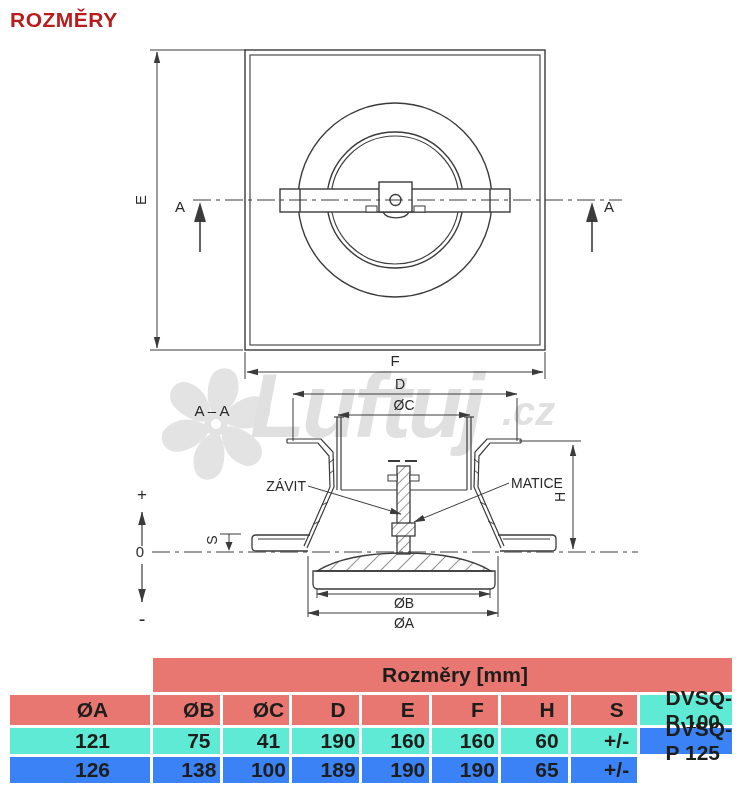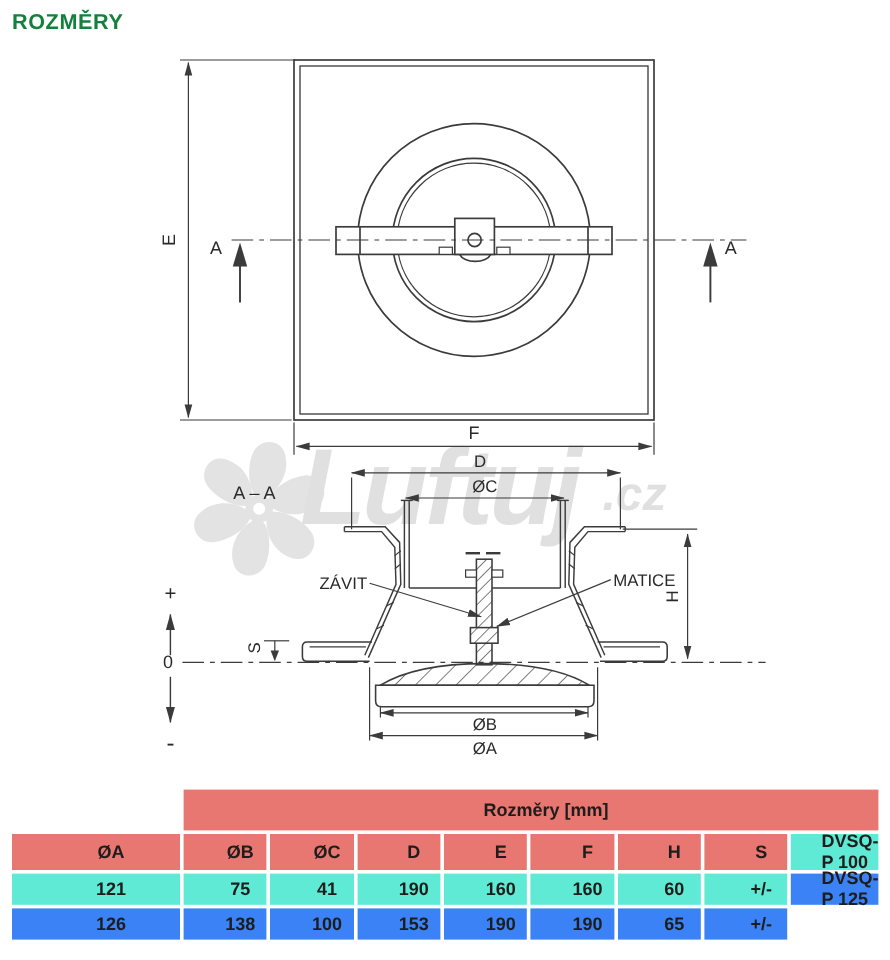--- a/index.html
+++ b/index.html
@@ -1,26 +1,26 @@
 <!DOCTYPE html>
 <html><head>
 <meta charset="utf-8">
 <style>
   html,body{margin:0;padding:0;background:#ffffff;}
   .page{position:relative;width:742px;height:800px;background:#fff;overflow:hidden;
         font-family:"Liberation Sans",sans-serif;}
-  .heading{position:absolute;left:10px;top:8px;font-size:18px;font-weight:bold;
-           color:#15803d;letter-spacing:.5px;}
+  .heading{position:absolute;left:10px;top:8px;font-size:21px;font-weight:bold;
+           color:#b91c1c;letter-spacing:.5px;}
   .drawing-svg{position:absolute;left:0;top:0;}
   
   .dim-table{position:absolute;left:10px;top:658px;width:722px;display:grid;
              grid-template-columns:140px repeat(8,1fr);
              grid-template-rows:34px 30px 26px 26px;gap:3px;background:#fff;
              font-weight:bold;color:#1d1d1b;}
-  .dim-table .cell{display:flex;align-items:center;justify-content:center;font-size:15px;padding-left:25px;}
+  .dim-table .cell{display:flex;align-items:center;justify-content:center;font-size:21px;padding-left:25px;}
   .c-head{background:#e87671;}
   .c-light{background:#5eead4;}
   .c-dark{background:#3b82f6;}
   .typ-cell{grid-row:1/3;grid-column:1;}
   .group-cell{grid-column:2/10;}
 </style>
 </head>
 <body>
 
 <div class="page">
@@ -226,20 +226,20 @@
     <div class="cell c-light">190</div>
     <div class="cell c-light">160</div>
     <div class="cell c-light">160</div>
     <div class="cell c-light">60</div>
     <div class="cell c-light">+/-</div>
 
     <div class="cell c-dark">DVSQ-P 125</div>
     <div class="cell c-dark">126</div>
     <div class="cell c-dark">138</div>
     <div class="cell c-dark">100</div>
-    <div class="cell c-dark">153</div>
+    <div class="cell c-dark">189</div>
     <div class="cell c-dark">190</div>
     <div class="cell c-dark">190</div>
     <div class="cell c-dark">65</div>
     <div class="cell c-dark">+/-</div>
   </div>
 
 </div>
 
 </body></html>

